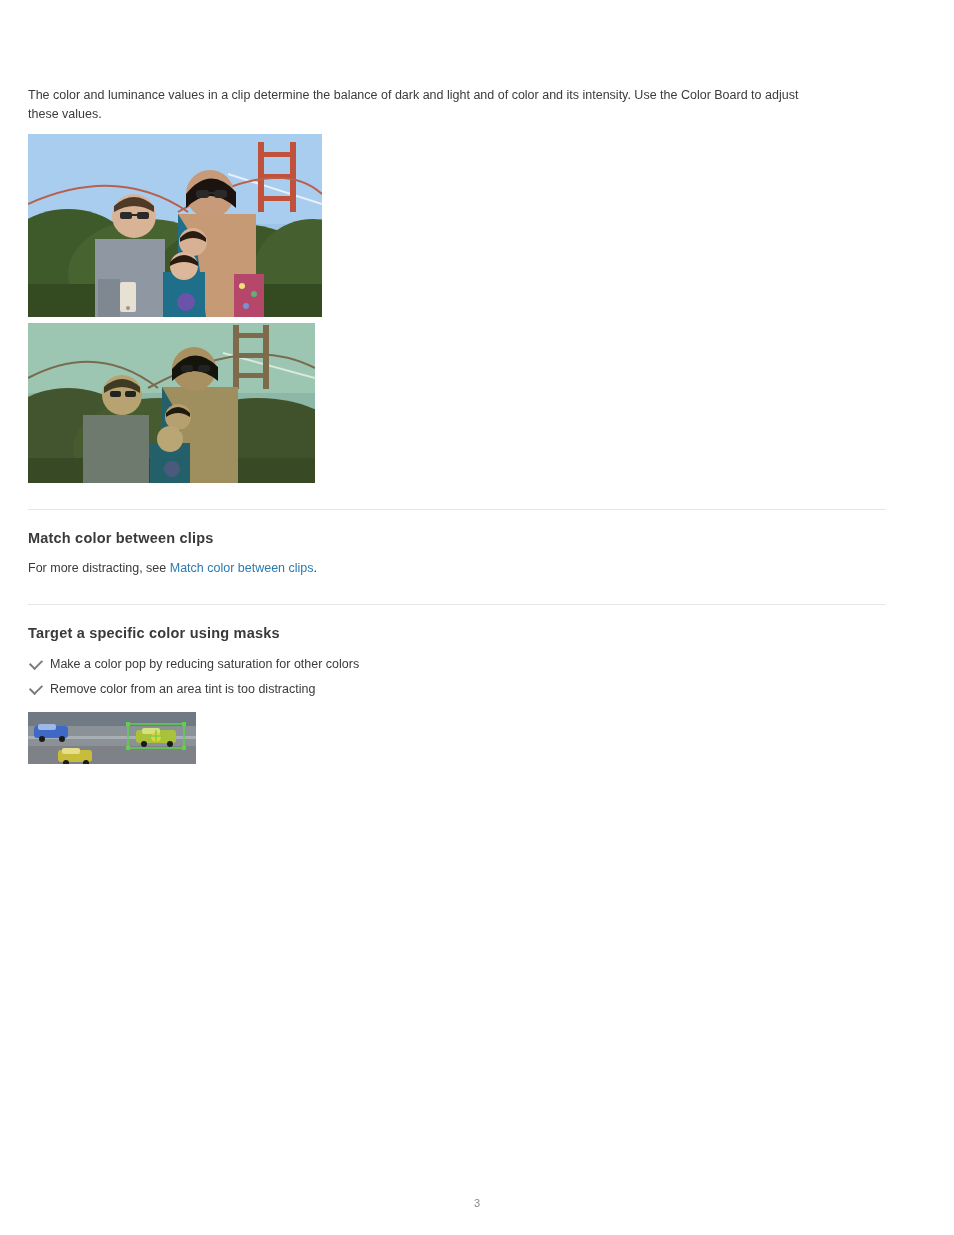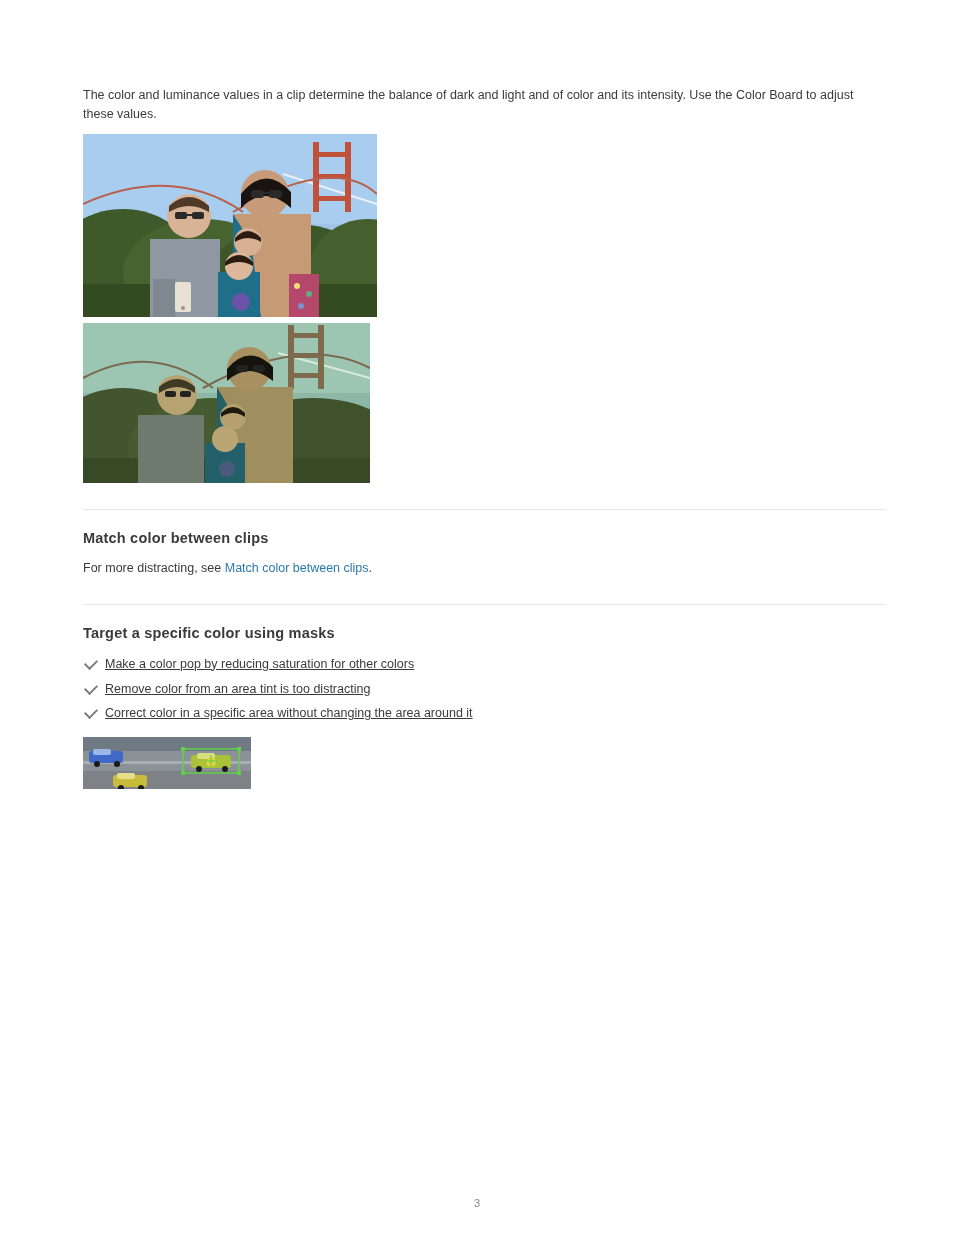--- a/index.html
+++ b/index.html
@@ -13,21 +13,21 @@
     color: #3b3b3b;
     font-size: 12.5px;
     line-height: 1.5;
     -webkit-font-smoothing: antialiased;
   }
   .page {
     position: relative;
     width: 954px;
     height: 1235px;
     box-sizing: border-box;
-    padding: 86px 68px 0 83px;
+    padding: 86px 68px 0 28px;
   }
   .intro { margin: 0 0 10px 0; max-width: 780px; }
   .figure { margin: 4px 0 6px 0; }
   .caption { margin: 6px 0 14px 0; }
   hr.sep {
     border: none;
     border-top: 1px solid #e6e6e6;
     margin: 26px 0 18px 0;
   }
   h2.section-title {
@@ -40,21 +40,20 @@
   .section-body { margin: 0 0 4px 0; max-width: 810px; }
   ul.ticks {
     list-style: none;
     padding: 0;
     margin: 10px 0 0 0;
   }
   ul.ticks > li {
     position: relative;
     padding-left: 22px;
     margin: 6px 0;
-    text-decoration: underline;
   }
   ul.ticks > li::before {
     content: "";
     position: absolute;
     left: 2px; top: 4px;
     width: 10px; height: 6px;
     border-left: 2px solid #7a7a7a;
     border-bottom: 2px solid #7a7a7a;
     transform: rotate(-45deg);
   }
@@ -183,21 +182,20 @@
   <p class="section-body">
     <span>For more distracting, see </span><a href="#" class="link">Match color between clips</a><span>.</span>
   </p>
 
   <hr class="sep">
 
   <h2 class="section-title">Target a specific color using masks</h2>
   <ul class="ticks">
     <li>Make a color pop by reducing saturation for other colors</li>
     <li>Remove color from an area tint is too distracting</li>
-    <li>Correct color in a specific area without changing the area around it</li>
   </ul>
 
   <div class="figure" style="margin-top:14px">
     <svg width="168" height="52" viewBox="0 0 168 52" role="img">
       <title>Race cars on a track with a green tracking rectangle and crosshair over the lead car</title>
 
       <rect x="0" y="0" width="168" height="52" fill="#8a9197"></rect>
       <rect x="0" y="0" width="168" height="14" fill="#6f7a84"></rect>
       <rect x="0" y="34" width="168" height="18" fill="#7e8286"></rect>
       <rect x="0" y="24" width="168" height="3" fill="#a8aeb3"></rect>

